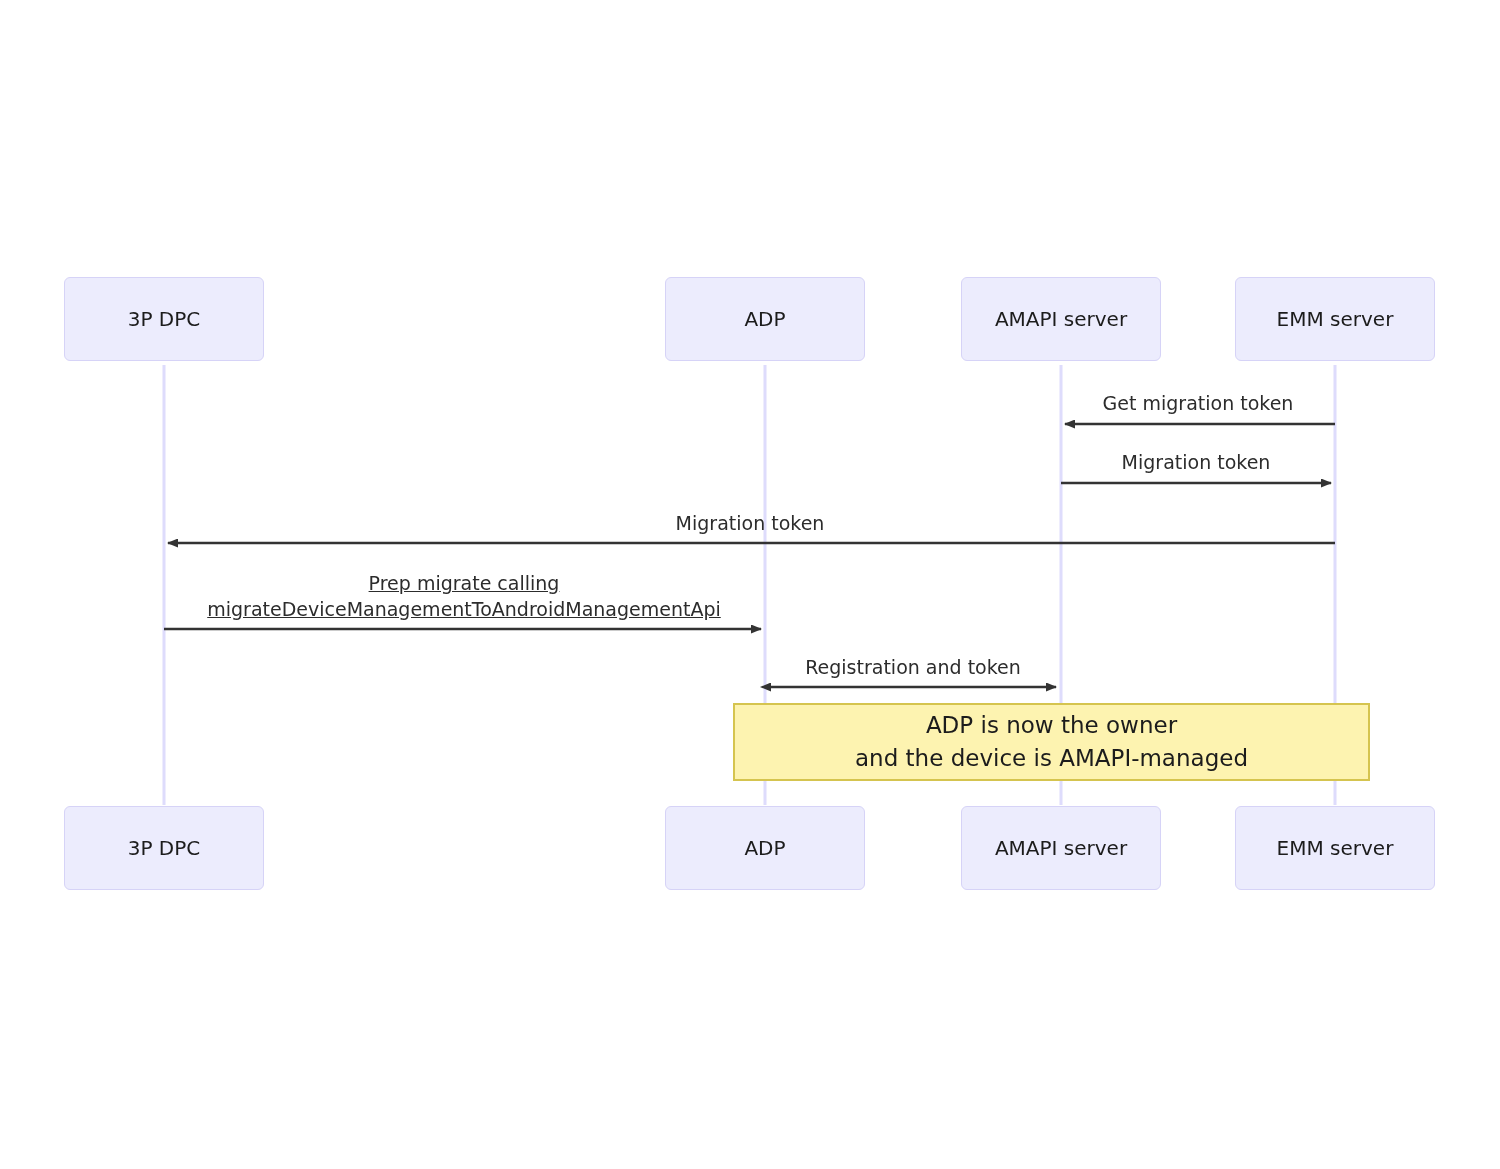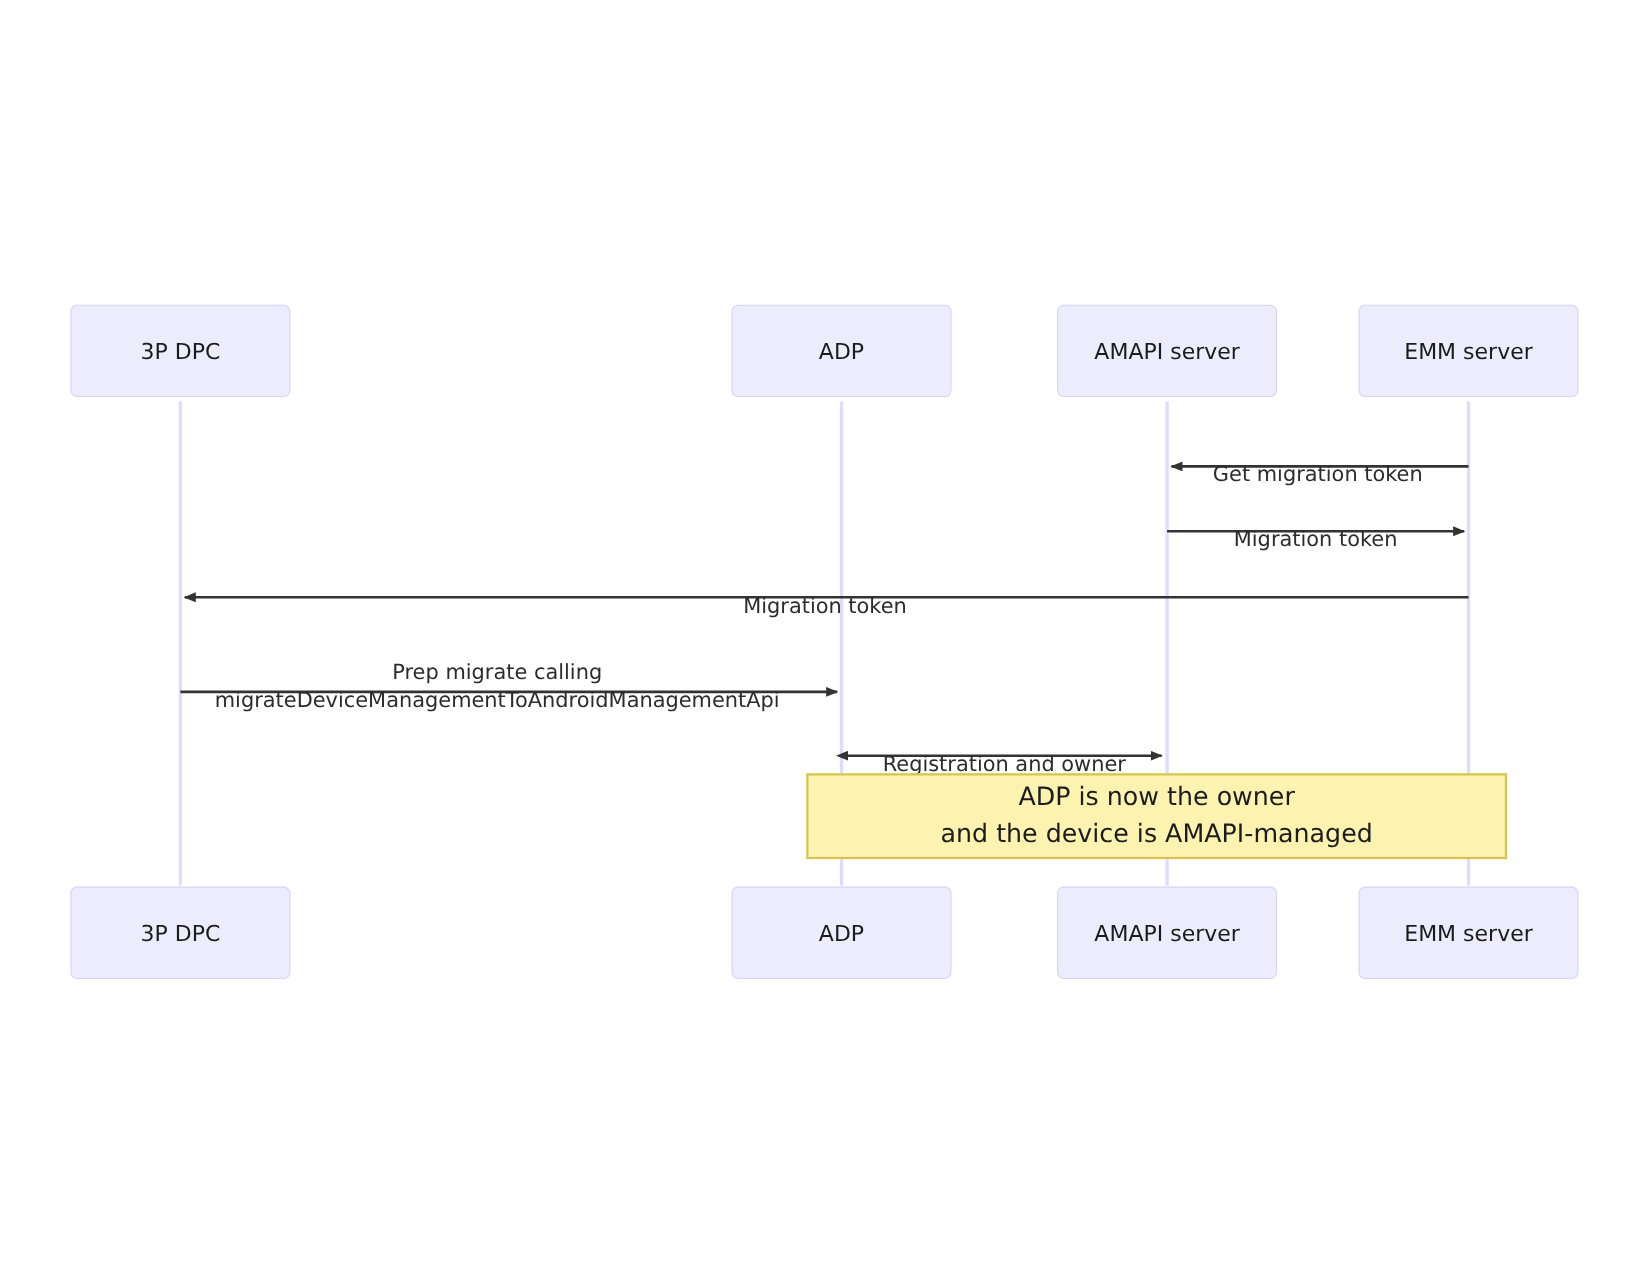--- a/index.html
+++ b/index.html
@@ -47,21 +47,20 @@
   }
   .msg-label {
     position: absolute;
     font-size: 19px;
     color: #2c2c2c;
     font-family: "DejaVu Sans", "Liberation Sans", sans-serif;
     text-align: center;
     white-space: nowrap;
     line-height: 1.35;
     transform: translateX(-50%);
-    margin-top: 28px;
   }
   .msg-label.two-line {
     white-space: pre-line;
   }
   .note-box {
     position: absolute;
     box-sizing: border-box;
     background: #fdf3b0;
     border: 2px solid #d5c44f;
     display: flex;
@@ -128,24 +127,24 @@
   <div class="participant-box" style="left:1235px; top:277px; width:200px; height:84px;">
     <span class="participant-label">EMM server</span>
   </div>
 
   <div class="msg-label" style="left:1198px; top:391px;">Get migration token</div>
 
   <div class="msg-label" style="left:1196px; top:450px;">Migration token</div>
 
   <div class="msg-label" style="left:750px; top:511px;">Migration token</div>
 
-  <div class="msg-label two-line" style="left:452px; top:571px;">Prep migrate calling
+  <div class="msg-label two-line" style="left:464px; top:571px;text-decoration:underline;">Prep migrate calling
 migrateDeviceManagementToAndroidManagementApi</div>
 
-  <div class="msg-label" style="left:913px; top:655px;">Registration and owner</div>
+  <div class="msg-label" style="left:913px; top:655px;">Registration and token</div>
 
   <div class="note-box" style="left:733px; top:703px; width:637px; height:78px;">
     <span class="note-text">ADP is now the owner
 and the device is AMAPI-managed</span>
   </div>
 
   <div class="participant-box" style="left:64px; top:806px; width:200px; height:84px;">
     <span class="participant-label">3P DPC</span>
   </div>
 

